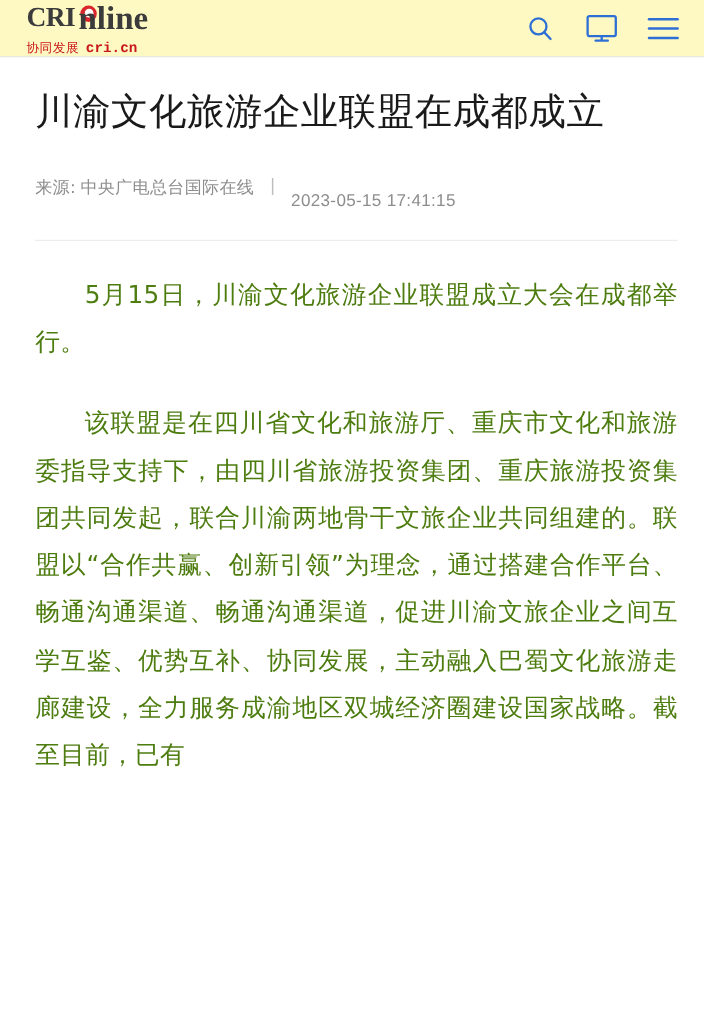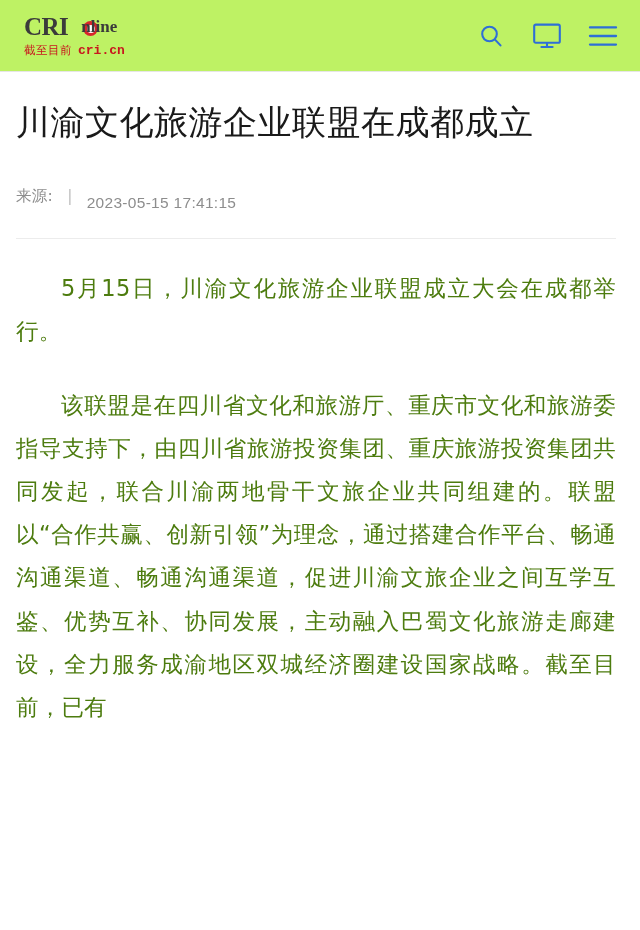--- a/index.html
+++ b/index.html
@@ -11,27 +11,27 @@
   body {
     width: 640px;
     height: 930px;
     font-family: "Liberation Sans", sans-serif;
     color: #222;
     overflow: hidden;
   }
 
   
   .site-header {
-    height: 72px;
+    height: 52px;
     display: flex;
     align-items: center;
     justify-content: space-between;
     padding: 0 22px 0 24px;
     border-bottom: 1px solid #e6e6e6;
-    background: #bef264;
+    background: #fef9c3;
   }
   .brand {
     display: flex;
     flex-direction: column;
     justify-content: center;
     line-height: 1;
   }
   .brand-top {
     display: flex;
     align-items: center;
@@ -41,23 +41,23 @@
     font-family: "Liberation Serif", serif;
     font-weight: bold;
     font-size: 25px;
     letter-spacing: -0.5px;
     color: #3b3b3b;
   }
   .brand-online {
     position: relative;
     font-family: "Liberation Serif", serif;
     font-weight: bold;
-    font-size: 17px;
+    font-size: 30px;
     color: #3b3b3b;
-    margin-left: 11px;
+    margin-left: 1px;
   }
   .brand-dot {
     position: absolute;
     left: 2px;
     top: 3px;
     width: 15px;
     height: 15px;
     border-radius: 50%;
     background: #d8262c;
   }
@@ -107,35 +107,35 @@
     justify-content: center;
     cursor: pointer;
     background: none;
     border: none;
     padding: 0;
   }
   .icon-btn svg { display: block; }
 
   
   .article {
-    padding: 26px 24px 0 16px;
+    padding: 26px 24px 0 32px;
   }
   .article-title {
     margin: 0;
     font-family: "DejaVu Sans", sans-serif;
     font-size: 34px;
     line-height: 1.42;
     font-weight: normal;
     color: #1a1a1a;
     letter-spacing: 0.5px;
   }
   .meta-row {
     margin-top: 34px;
     display: flex;
-    align-items: center;
+    align-items: flex-start;
     font-size: 15.5px;
     color: #8d8d8d;
     font-family: "DejaVu Sans", sans-serif;
     letter-spacing: 0.3px;
   }
   .meta-source-label { }
   .meta-source-value { margin-left: 4px; }
   .meta-sep { margin: 0 14px; color: #bdbdbd; }
   .meta-date { font-family: "Liberation Sans", sans-serif; font-size: 15.5px; margin-top: 14px; }
 
@@ -168,21 +168,21 @@
   <div class="brand">
     <div class="brand-top">
       <span class="brand-cri">CRI</span>
       <span class="brand-online">
         <span class="brand-dot"></span>
         <span class="brand-dot-inner"></span>
         <span class="letters">nline</span>
       </span>
     </div>
     <div class="brand-bottom">
-      <span class="brand-cn-name">截至目前</span>
+      <span class="brand-cn-name">协同发展</span>
       <span class="brand-domain">cri.cn</span>
     </div>
   </div>
 
   <div class="header-actions">
 
     <button class="icon-btn" aria-label="search">
       <svg width="26" height="26" viewBox="0 0 26 26" fill="none">
         <circle cx="11.5" cy="11" r="7.3" stroke="#2e6fd6" stroke-width="2.1"></circle>
         <line x1="16.8" y1="16.4" x2="22.5" y2="22.4" stroke="#2e6fd6" stroke-width="2.1" stroke-linecap="round"></line>
@@ -207,20 +207,21 @@
 
   </div>
 </header>
 
 <main class="article">
 
   <h1 class="article-title">川渝文化旅游企业联盟在成都成立</h1>
 
   <div class="meta-row">
     <span class="meta-source-label">来源:</span>
+    <span class="meta-source-value">中央广电总台国际在线</span>
     <span class="meta-sep">|</span>
     <span class="meta-date">2023-05-15 17:41:15</span>
   </div>
 
   <div class="divider"></div>
 
   <div class="body-copy">
     <p>5月15日，川渝文化旅游企业联盟成立大会在成都举行。</p>
     <p>该联盟是在四川省文化和旅游厅、重庆市文化和旅游委指导支持下，由四川省旅游投资集团、重庆旅游投资集团共同发起，联合川渝两地骨干文旅企业共同组建的。联盟以“合作共赢、创新引领”为理念，通过搭建合作平台、畅通沟通渠道、畅通沟通渠道，促进川渝文旅企业之间互学互鉴、优势互补、协同发展，主动融入巴蜀文化旅游走廊建设，全力服务成渝地区双城经济圈建设国家战略。截至目前，已有</p>
   </div>

